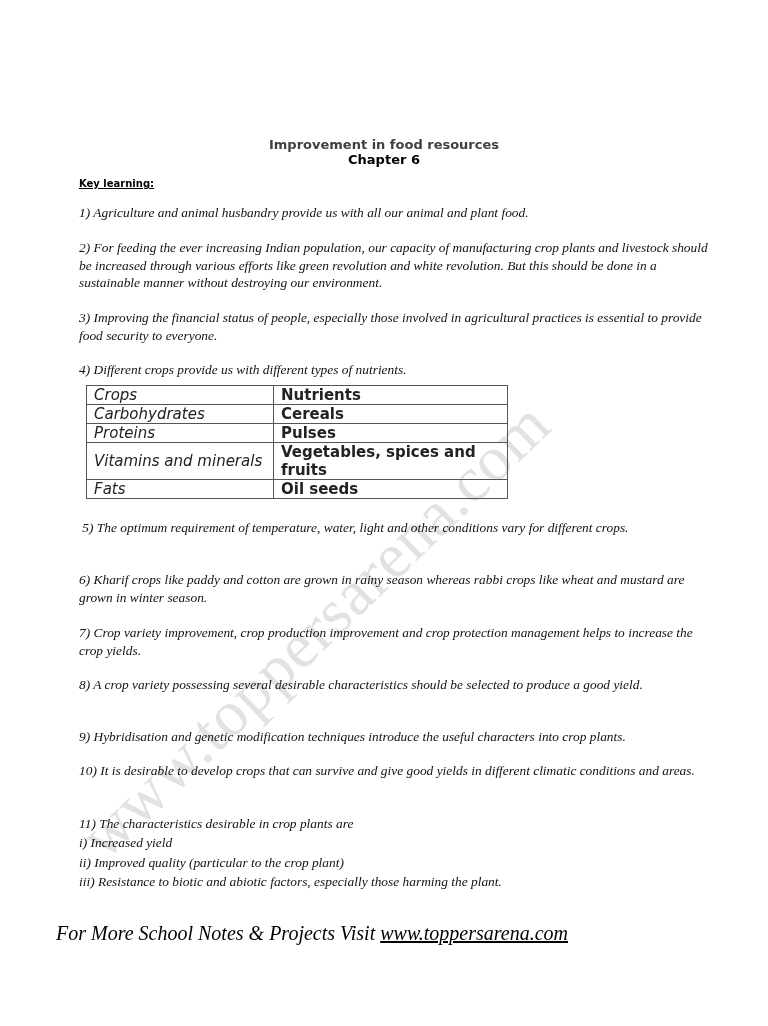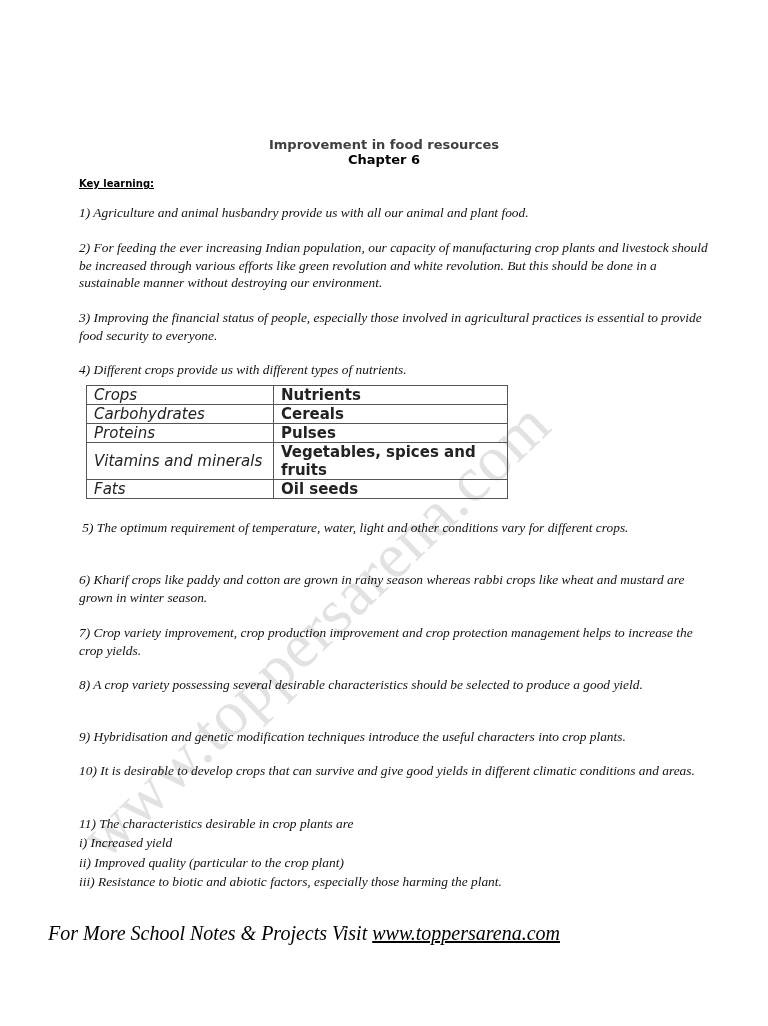--- a/index.html
+++ b/index.html
@@ -17,21 +17,21 @@
     .serif { font-family:"Liberation Serif", serif;font-style:italic; }
     .title1 { position:absolute; top:120px; left:-79px; width:768px; text-align:center; font-weight:bold; font-size:13px; color:#000;margin-top:32px; }
     .title2 { position:absolute; top:137px; left:-79px; width:768px; text-align:center; font-weight:bold; font-size:13px; color:#404040; }
     .key { position:absolute; top:172px; left:0; font-weight:bold; font-size:10px; text-decoration:underline; color:#000;margin-top:6px; }
     .para { position:absolute; left:0; width:630px; font-size:13.4px; line-height:17.5px; color:#111; }
     table.nut { position:absolute; left:7px; top:385px; border-collapse:collapse; font-size:15px; color:#222; }
     table.nut td { border:1px solid #555; padding:0 7px; height:18px; line-height:18px; }
     table.nut td.c1 { width:172px;font-style:italic; }
     table.nut td.c2 { width:219px;font-weight:bold; }
     .list { position:absolute; left:0; top:814px; font-size:13.4px; line-height:19.4px; color:#111; }
-    .footer { position:absolute; left:-79px; top:922px; width:624px; font-size:20px; color:#000;padding-left:48px; }
+    .footer { position:absolute; left:-79px; top:922px; width:624px; text-align:center; font-size:20px; color:#000; }
     .footer a { color:#000; text-decoration:underline; }
   </style>
 </head>
 <body>
 
 <div class="page">
   <div class="watermark">www.toppersarena.com</div>
 
   <div class="content">
     <div class="title1 sans">Chapter 6</div>

